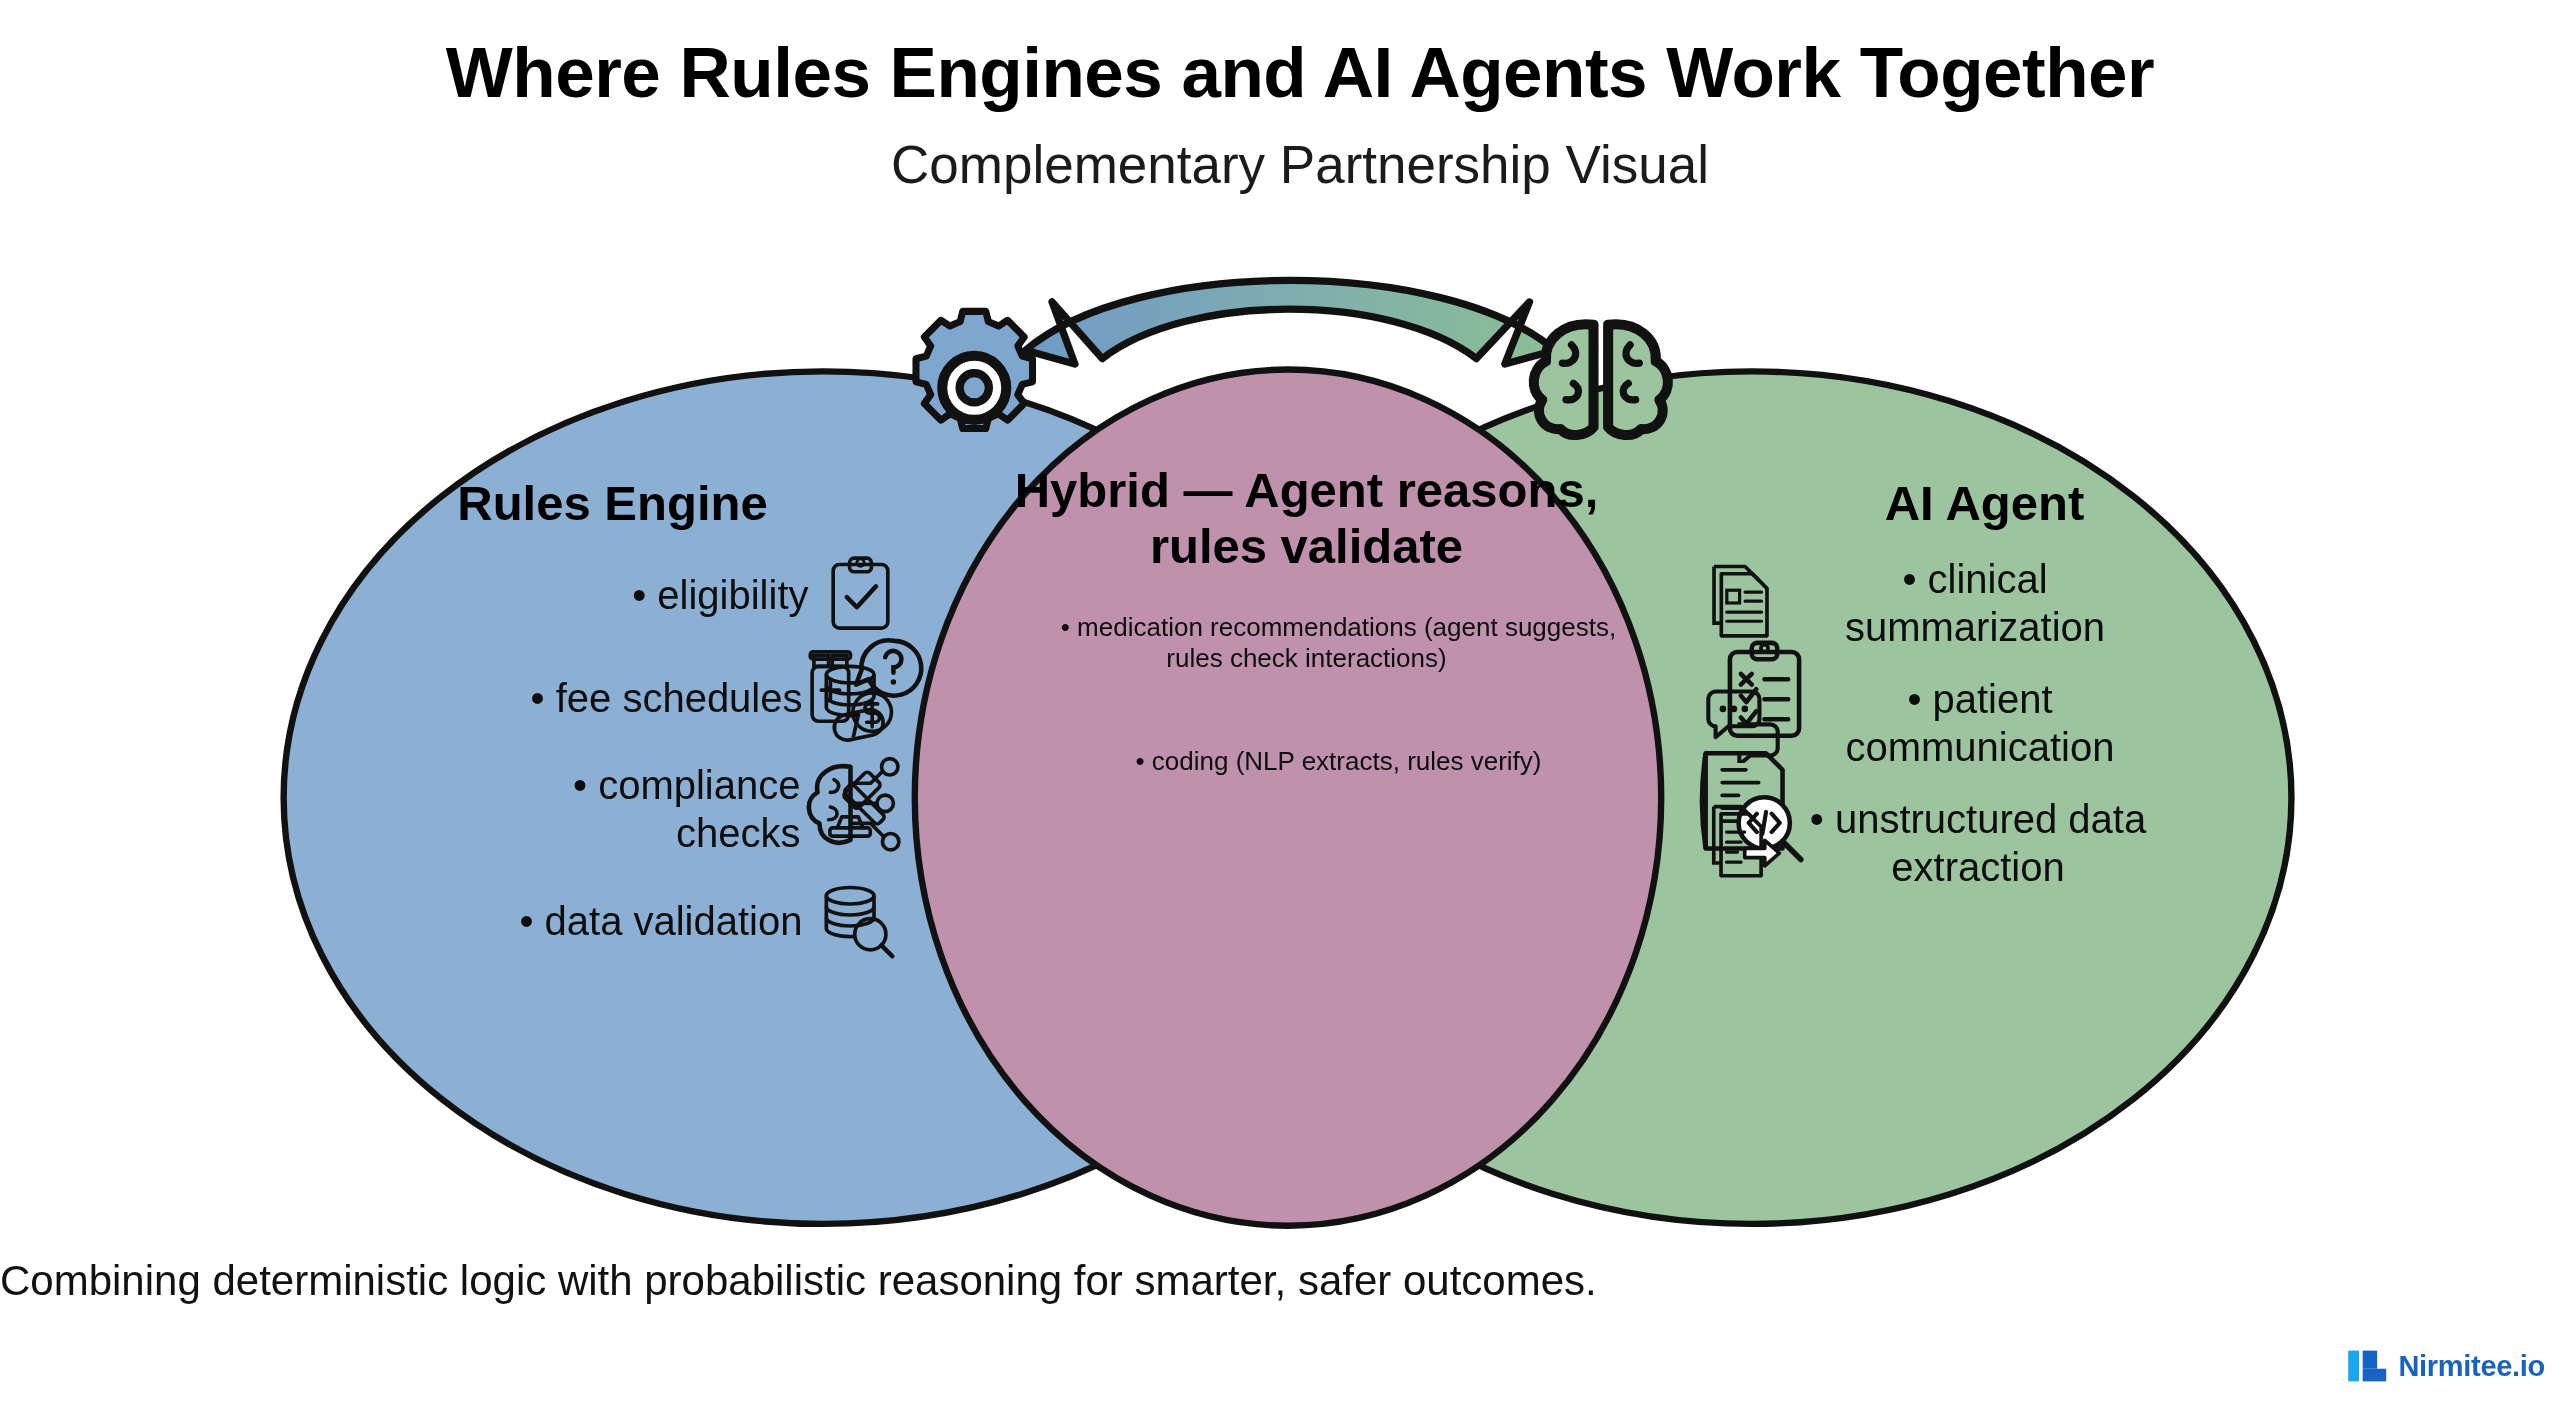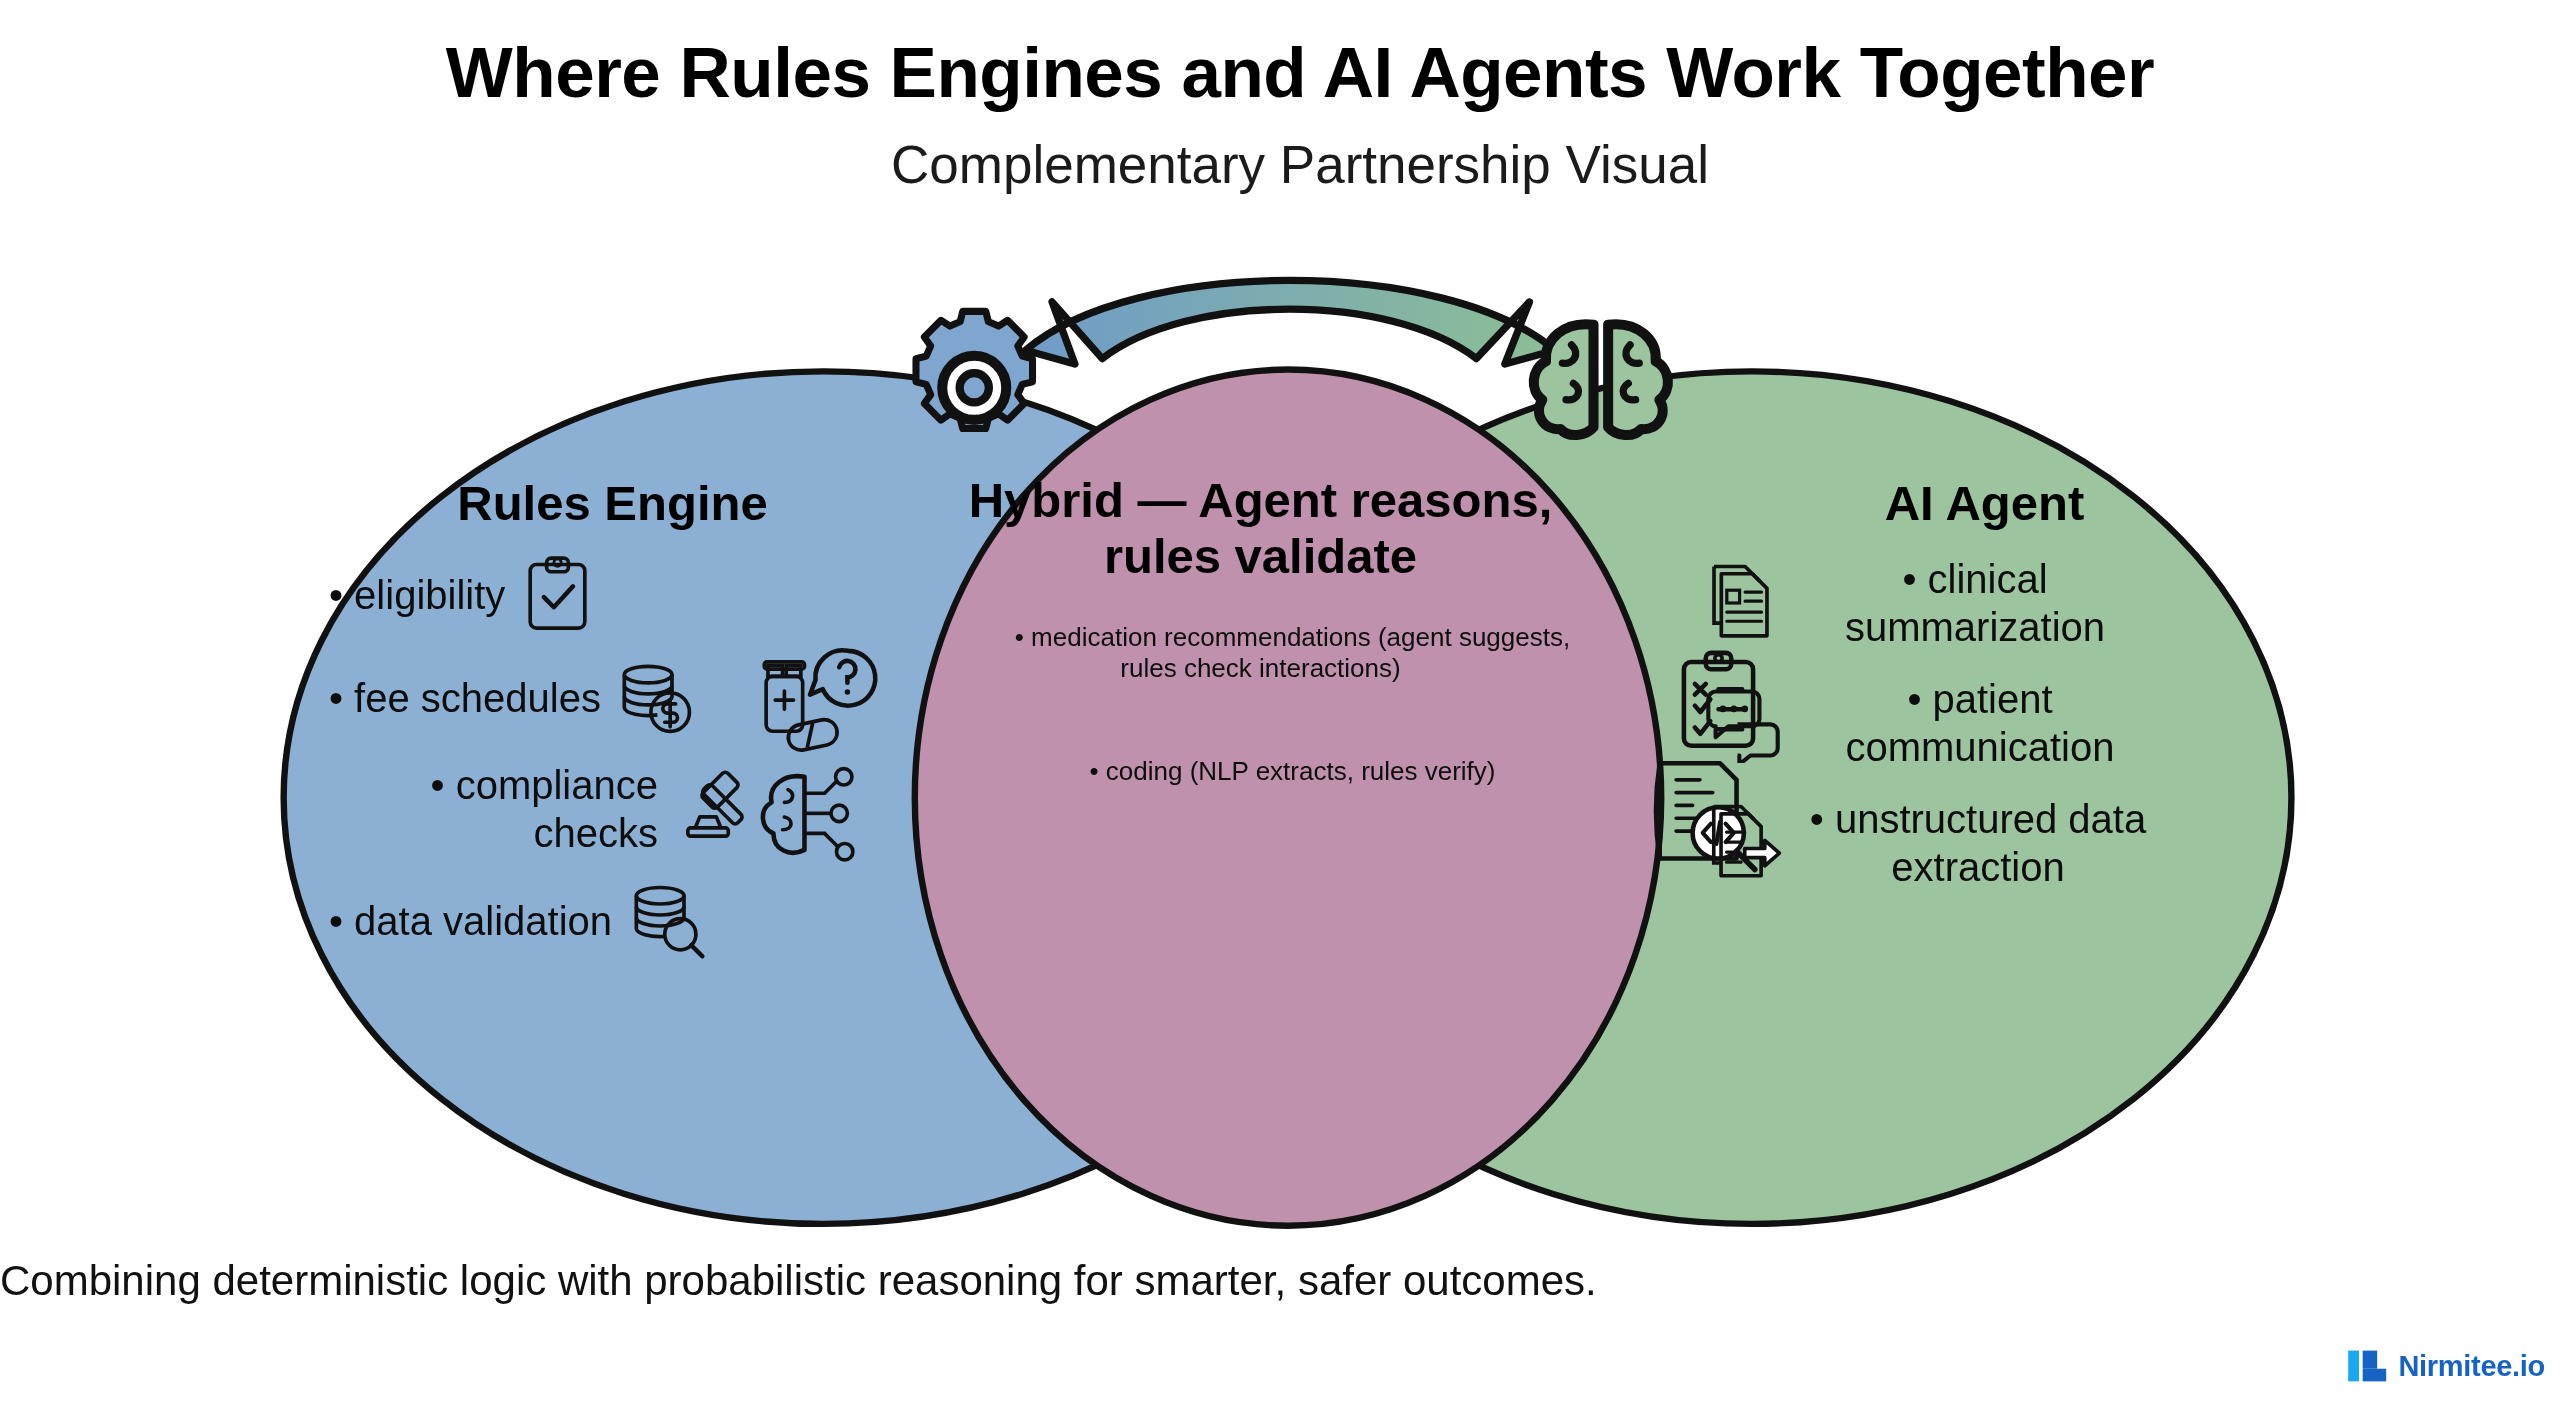--- a/index.html
+++ b/index.html
@@ -76,37 +76,37 @@
   
   #left-block {
     left: 329px;
     top: 476px;
     width: 567px;
   }
   #left-block .circle-heading { text-align: center; }
   .l-row {
     display: flex;
     align-items: center;
+    justify-content: flex-end;
     gap: 16.5px;
     margin-top: 24px;
   }
   .l-row .bullet-text {
     font-size: 40px;
     line-height: 1.2;
     text-align: right;
     max-width: 329px;
   }
   .l-row .ico { flex: 0 0 auto; }
 
   
   #center-block {
-    left: 931px;
+    left: 977px;
     top: 462px;
     width: 659px;
-    margin-top: 10px;
   }
   #center-block .circle-heading {
     font-size: 49px;
     line-height: 1.15;
   }
   .c-item {
     position: relative;
     margin-top: 24px;
   }
   .c-item .bullet-text {

